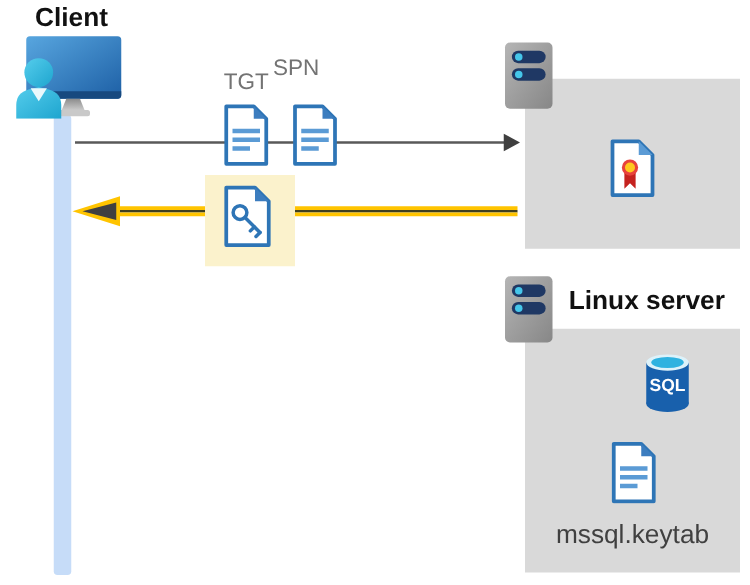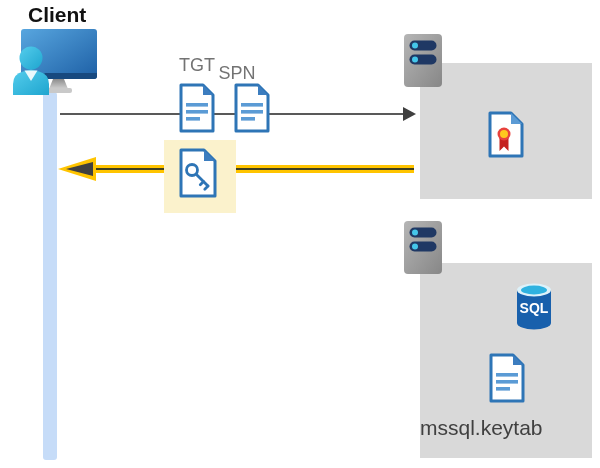--- a/index.html
+++ b/index.html
@@ -23,23 +23,23 @@
   #resp-head-inner{left:66px;top:162px;width:0;height:0;border-top:7px solid transparent;border-bottom:7px solid transparent;border-right:27px solid #404040;z-index:3;}
   
   #ticket-highlight{left:164px;top:140px;width:72px;height:73px;background:#fbf2cc;z-index:2;}
   
   .zone{background:#d9d9d9;z-index:0;}
   #dc-box{left:420px;top:63px;width:172px;height:136px;}
   #ls-box{left:420px;top:263px;width:172px;height:195px;}
   #client-label{left:28px;top:2px;}
   #dc-label{left:455px;top:4px;width:142px;}
   #ls-label{left:455px;top:228px;width:142px;}
-  #keytab-label{left:420px;top:416px;width:172px;font-size:21px;color:#404040;z-index:2;}
+  #keytab-label{left:420px;top:416px;width:172px;font-size:21px;color:#404040;text-align:center;z-index:2;}
   #tgt-label{left:175px;top:55px;width:44px;}
-  #spn-label{left:215px;top:63px;width:44px;}
+  #spn-label{left:215px;top:44px;width:44px;}
   .icon{z-index:2;}
   .icon-top{z-index:3;}
   svg{display:block;}
 </style>
 </head>
 <body>
 
 <div id="canvas">
 
   <div class="abs zone" id="dc-box"></div>
@@ -139,20 +139,21 @@
   <div class="abs icon" style="left:487px;top:111px;">
     <svg width="38" height="47" viewBox="0 0 38 47">
       <path d="M3 2 H24 L35 13 V45 H3 Z" fill="#ffffff" stroke="#2e75b6" stroke-width="3" stroke-linejoin="round"></path>
       <path d="M24 2 L35 13 H24 Z" fill="#5b9bd5"></path>
       <polygon points="12.5,27 21.5,27 21.5,40 17,35.5 12.5,40" fill="#c5221f"></polygon>
       <circle cx="17" cy="23" r="6.5" fill="#e8423c"></circle>
       <circle cx="17" cy="23" r="4" fill="#ffc81e"></circle>
     </svg>
   </div>
 
+  <div class="abs title" id="ls-label">Linux server</div>
   <div class="abs icon" style="left:403px;top:220px;">
     <svg width="40" height="55" viewBox="0 0 40 55">
       <defs>
         <linearGradient id="gSrv2" x1="0" y1="0" x2="1" y2="1">
           <stop offset="0" stop-color="#b5b5b5"></stop>
             <stop offset="1" stop-color="#878787"></stop>
         </linearGradient>
       </defs>
       <rect x="1" y="1" width="38" height="53" rx="4" fill="url(#gSrv2)"></rect>
       <rect x="6.5" y="7.5" width="27" height="10" rx="5" fill="#1f3864"></rect>

